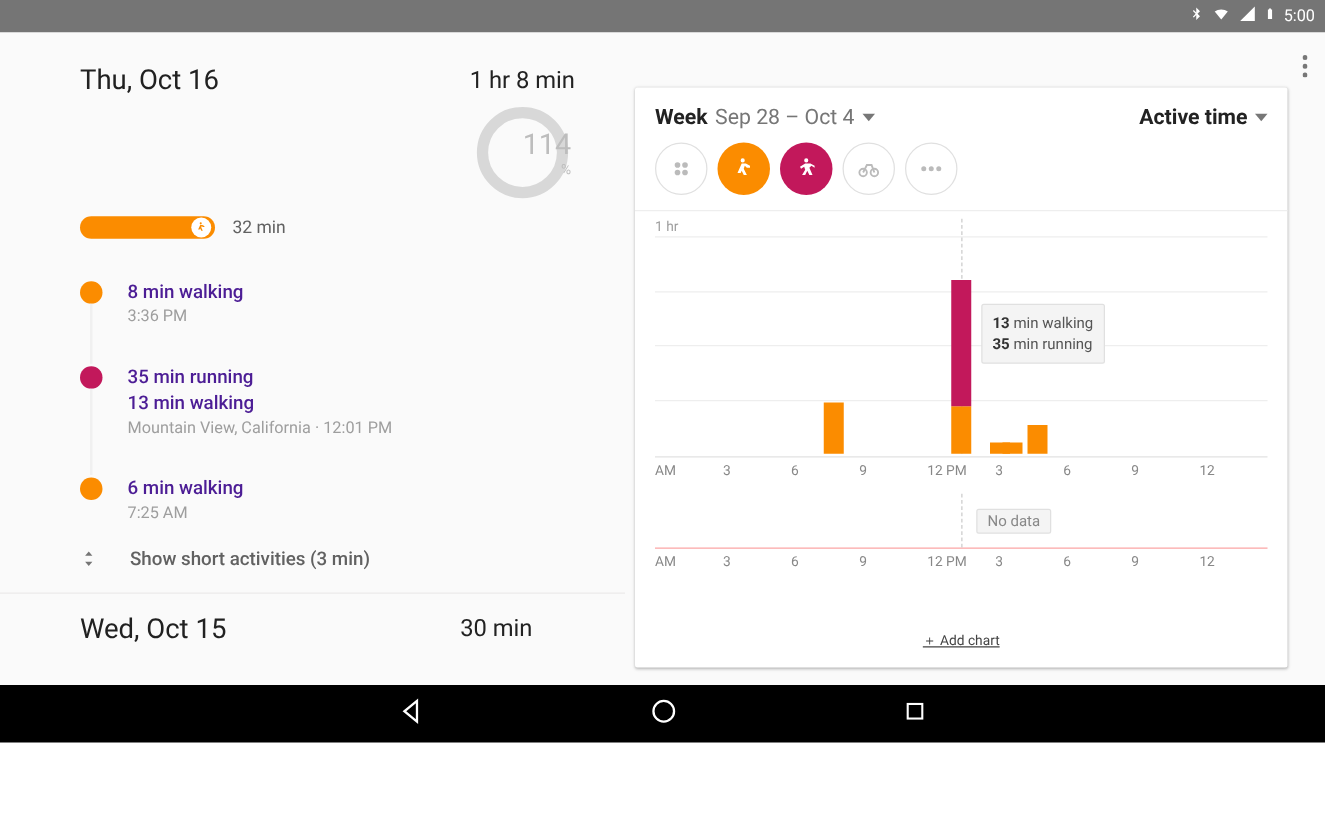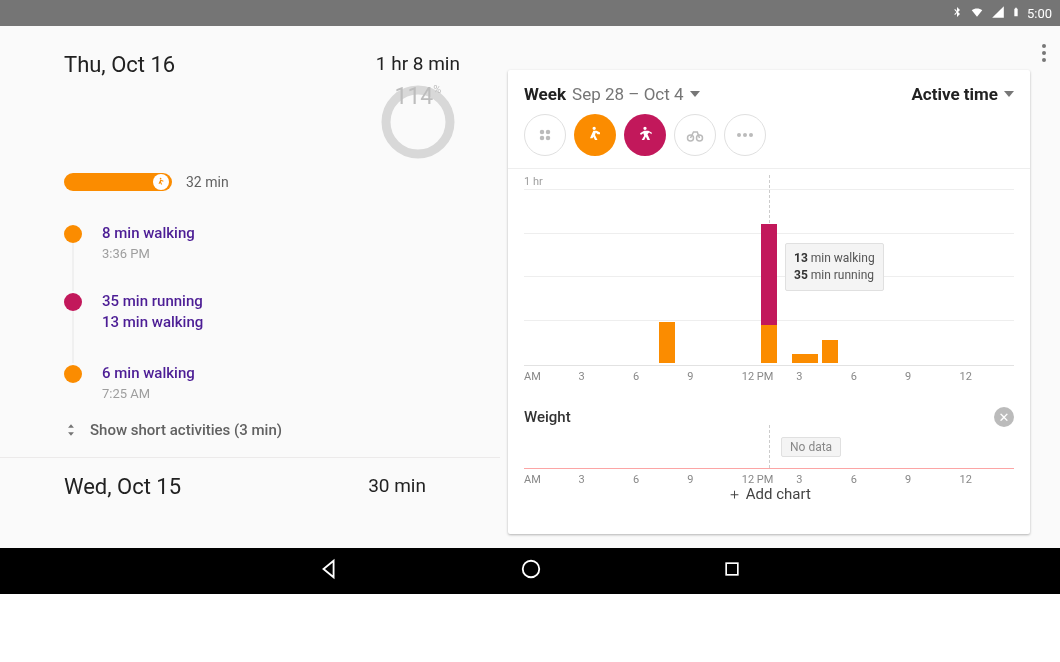--- a/index.html
+++ b/index.html
@@ -9,35 +9,35 @@
   .statusbar svg { fill: #fff; }
   
   .content { display: flex; width: 100%; height: 522px; background: #fafafa; }
   .left { width: 500px; padding: 26px 18px 0 64px; overflow: hidden; position: relative; }
   .right { flex: 1; position: relative; }
   .date-row { display: flex; justify-content: space-between; align-items: flex-start; }
   .date-title { font-size: 22px; font-weight: 400; color: #212121; }
   .total-block { text-align: center; margin-right: 22px; }
   .total-label { font-size: 19px; color: #222; margin-bottom: 8px; }
   .ring { width: 78px; height: 78px; margin: 0 auto; position: relative; }
-  .ring-num { position: absolute; inset: 0; display: flex; align-items: flex-start; justify-content: center; font-size: 23px; color: #bdbdbd; }
+  .ring-num { position: absolute; inset: 0; display: flex; align-items: flex-end; justify-content: center; font-size: 23px; color: #bdbdbd; flex-direction: column; }
   .sup { font-size: 11px; color: #bdbdbd; vertical-align: super; }
   .pills { margin-top: 12px; }
   .pill-row { display: flex; align-items: center; gap: 14px; margin-bottom: 6px; }
   .pill { height: 18px; border-radius: 10px; display: flex; align-items: center; justify-content: flex-end; padding-right: 3px; }
   .pill .icon-circ { width: 16px; height: 16px; border-radius: 50%; background: #fff; display: flex; align-items: center; justify-content: center; }
   .pill-row .lbl { font-size: 14px; color: #616161; }
   .timeline { margin-top: 32px; position: relative; }
   .t-item { display: flex; gap: 20px; margin-bottom: 30px; position: relative; }
   .t-dot { width: 18px; height: 18px; border-radius: 50%; flex-shrink: 0; margin-top: 2px; }
   .t-item::after { content: ""; position: absolute; left: 8px; top: 20px; bottom: -30px; width: 2px; background: #f0f0f0; }
   .t-item:last-of-type::after { display: none; }
   .t-text .t-title { font-size: 15px; font-weight: 500; color: #4c1d95; line-height: 1.4; }
   .t-text .t-sub { font-size: 13px; color: #9e9e9e; margin-top: 2px; }
-  .link-row { display: flex; align-items: center; gap: 12px; font-size: 15px; font-weight: 500; color: #616161; margin-top: 10px; margin-bottom: 18px; cursor: pointer; }
+  .link-row { display: flex; align-items: center; gap: 26px; font-size: 15px; font-weight: 500; color: #616161; margin-top: 10px; margin-bottom: 18px; cursor: pointer; }
   .divider { border: none; height: 1px; background: #eceaea; margin: 6px 0 16px -64px; width: calc(100% + 82px); }
   
   .more-dots { position: absolute; top: 18px; right: 14px; cursor: pointer; }
   .card { position: absolute; top: 44px; left: 8px; right: 30px; bottom: 14px; background: #fff; border-radius: 2px; box-shadow: 0 1px 3px rgba(0,0,0,.18), 0 1px 2px rgba(0,0,0,.12); padding: 14px 0 0 0; display: flex; flex-direction: column; }
   .card-header { display: flex; align-items: center; gap: 12px; padding: 0 16px 10px 16px; }
   .sel { font-size: 17px; display: flex; align-items: center; gap: 6px; cursor: pointer; }
   .sel .strong { font-weight: 700; }
   .sel .weak { color: #767676; }
   .chev { width: 0; height: 0; border-left: 5px solid transparent; border-right: 5px solid transparent; border-top: 6px solid #777; }
   .chips { display: flex; gap: 8px; padding: 0 16px 8px 16px; }
@@ -56,21 +56,21 @@
   .callout { position: absolute; background: #f4f4f4; border: 1px solid #e0e0e0; border-radius: 2px; font-size: 12px; padding: 6px 8px; line-height: 1.4; color: #555; }
   .callout b { font-weight: 700; color: #333; }
   .sub-plot { position: absolute; left: 16px; right: 16px; top: 232px; }
   .sub-header { display: flex; justify-content: space-between; align-items: center; padding: 6px 0 4px 0; }
   .sub-title { font-size: 15px; font-weight: 500; color: #333; }
   .close-circ { width: 20px; height: 20px; border-radius: 50%; background: #bbb; color: #fff; display: flex; align-items: center; justify-content: center; font-size: 13px; cursor: pointer; }
   .sub-body { height: 38px; position: relative; border-bottom: 1px solid #fca5a5; }
   .nodata { position: absolute; background: #f4f4f4; border: 1px solid #e0e0e0; border-radius: 2px; font-size: 12px; padding: 2px 8px; color: #888; }
   .x-axis2 { display: flex; font-size: 11px; color: #888; margin-top: 4px; }
   .x-axis2 span { flex: 1; text-align: left; }
-  .add-chart { text-align: center; padding: 14px 0; font-size: 15px; color: #444; cursor: pointer; position: absolute; bottom: 16px; left: 0; right: 0; }
+  .add-chart { text-align: center; padding: 14px 0; font-size: 11px; color: #444; cursor: pointer; position: absolute; bottom: 0; left: 0; right: 0; text-decoration: underline; }
   
   .navbar { height: 46px; background: #000; display: flex; align-items: center; justify-content: center; gap: 180px; }
   .orange { background: #fb8c00; }
   .magenta { background: #c2185b; }
 </style>
 </head>
 <body>
 
 <div class="statusbar">
   <span><svg width="12" height="14" viewBox="0 0 24 24">
@@ -127,20 +127,21 @@
       <div class="t-title">8 min walking</div>
 
       <div class="t-sub">3:36 PM</div>
     </div>
         </div>
         <div class="t-item">
     <div class="t-dot" style="background:#c2185b"></div>
     <div class="t-text">
       <div class="t-title">35 min running</div>
       <div class="t-title">13 min walking</div>
+      <div class="t-sub">Mountain View, California · 12:01 PM</div>
     </div>
         </div>
         <div class="t-item last" style="margin-bottom: 20px; position: relative; overflow: visible; --after: none;">
     <div class="t-dot" style="background:#fb8c00"></div>
     <div class="t-text">
       <div class="t-title">6 min walking</div>
 
       <div class="t-sub">7:25 AM</div>
     </div>
         </div>
@@ -251,24 +252,20 @@
               <span>9</span>
               <span>12 PM</span>
               <span>3</span>
               <span>6</span>
               <span>9</span>
               <span>12</span>
             </div>
         </div>
 
         <div class="sub-plot">
-          <div class="sub-header">
-            <div class="sub-title">Weight</div>
-            <div class="close-circ">✕</div>
-          </div>
           <div class="sub-body">
             <div class="dash" id="dash2" style="top: -6px; bottom: 0px; left: 245px;"></div>
             <div class="nodata" id="nodata" style="left: 257px; top: 6px;">No data</div>
           </div>
           <div class="x-axis2" id="xaxis2">
               <span>AM</span>
               <span>3</span>
               <span>6</span>
               <span>9</span>
               <span>12 PM</span>

